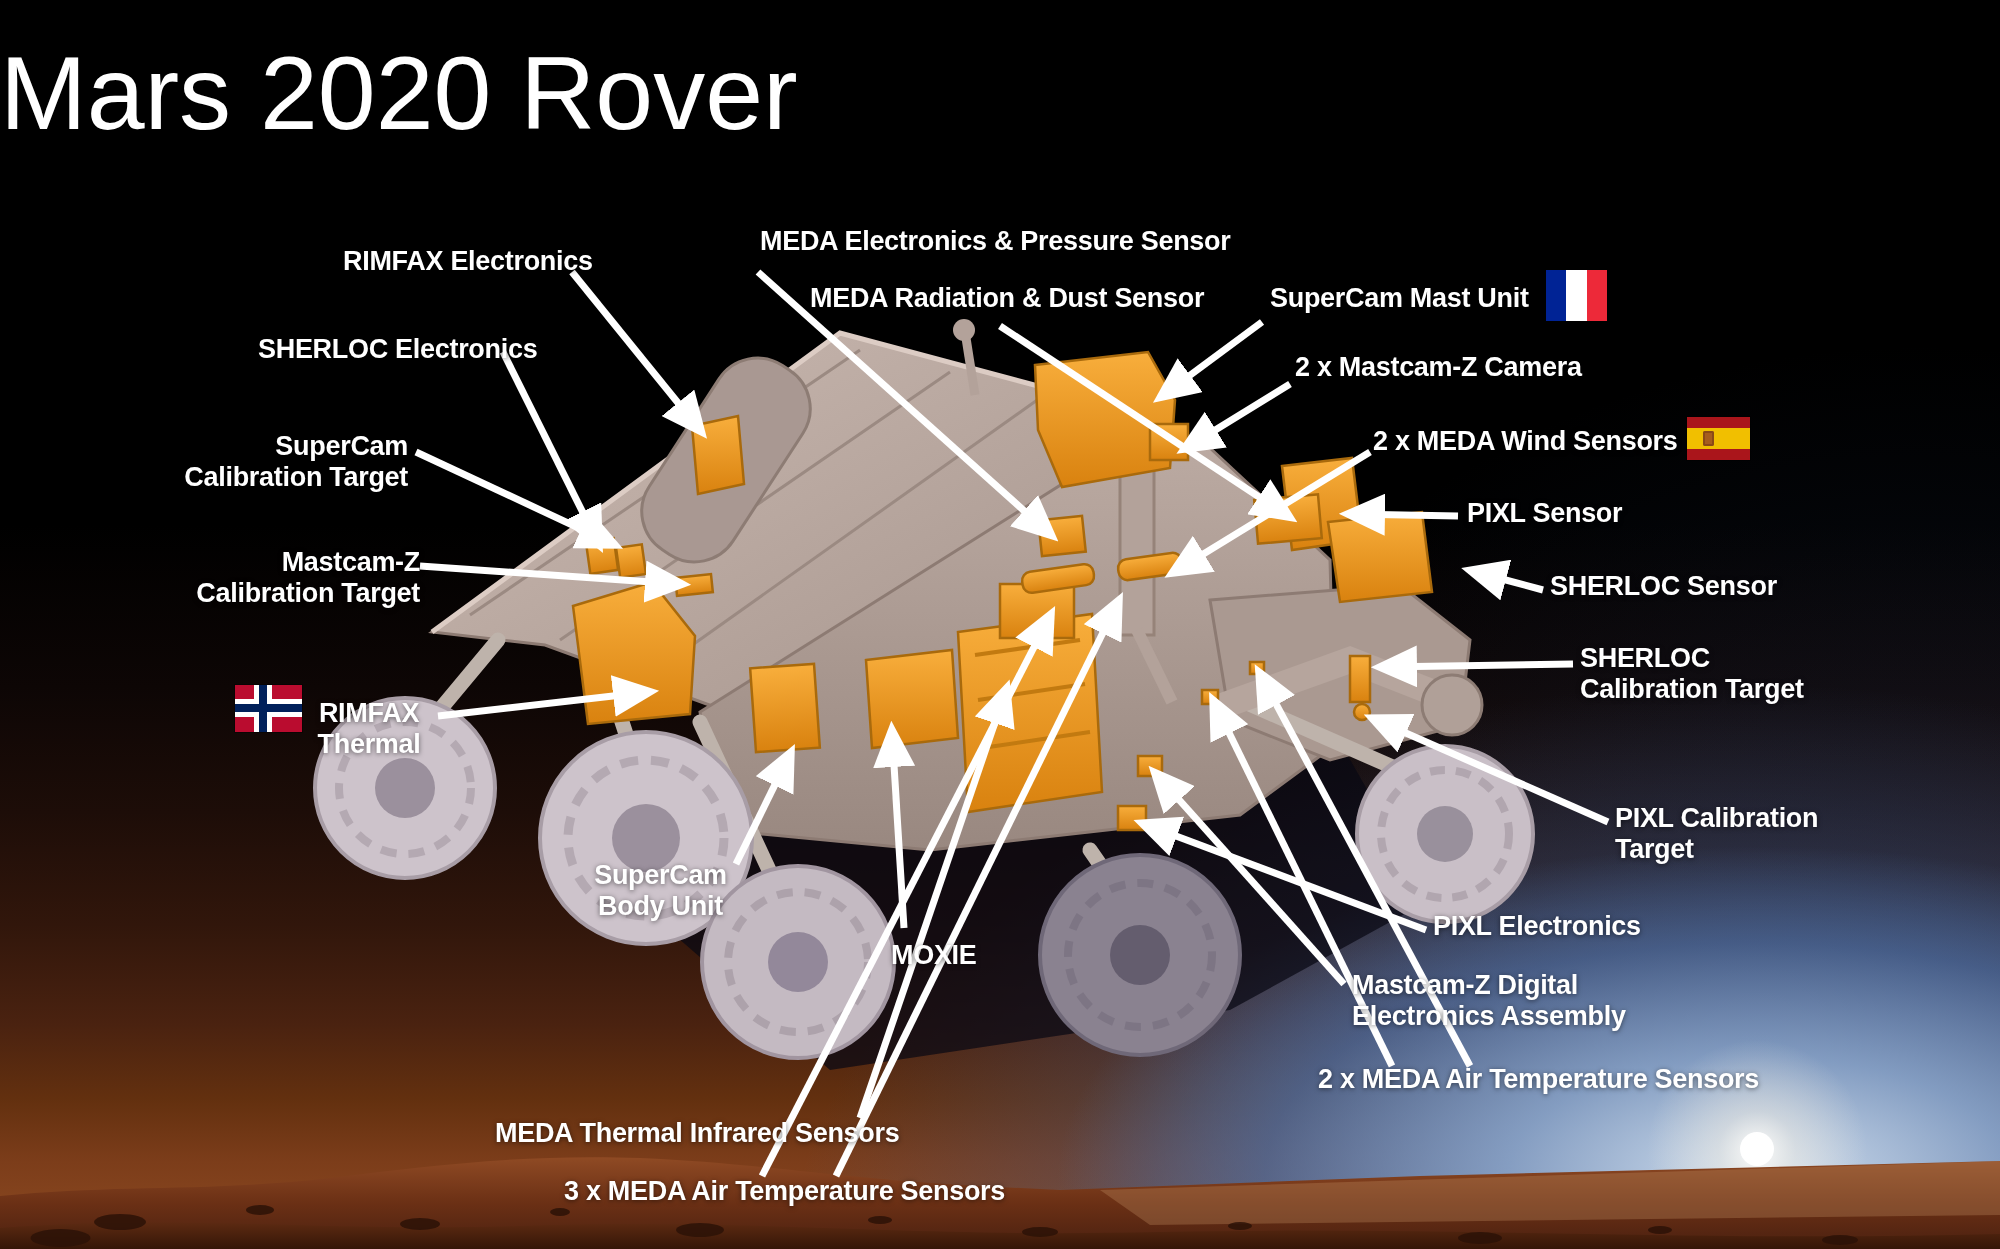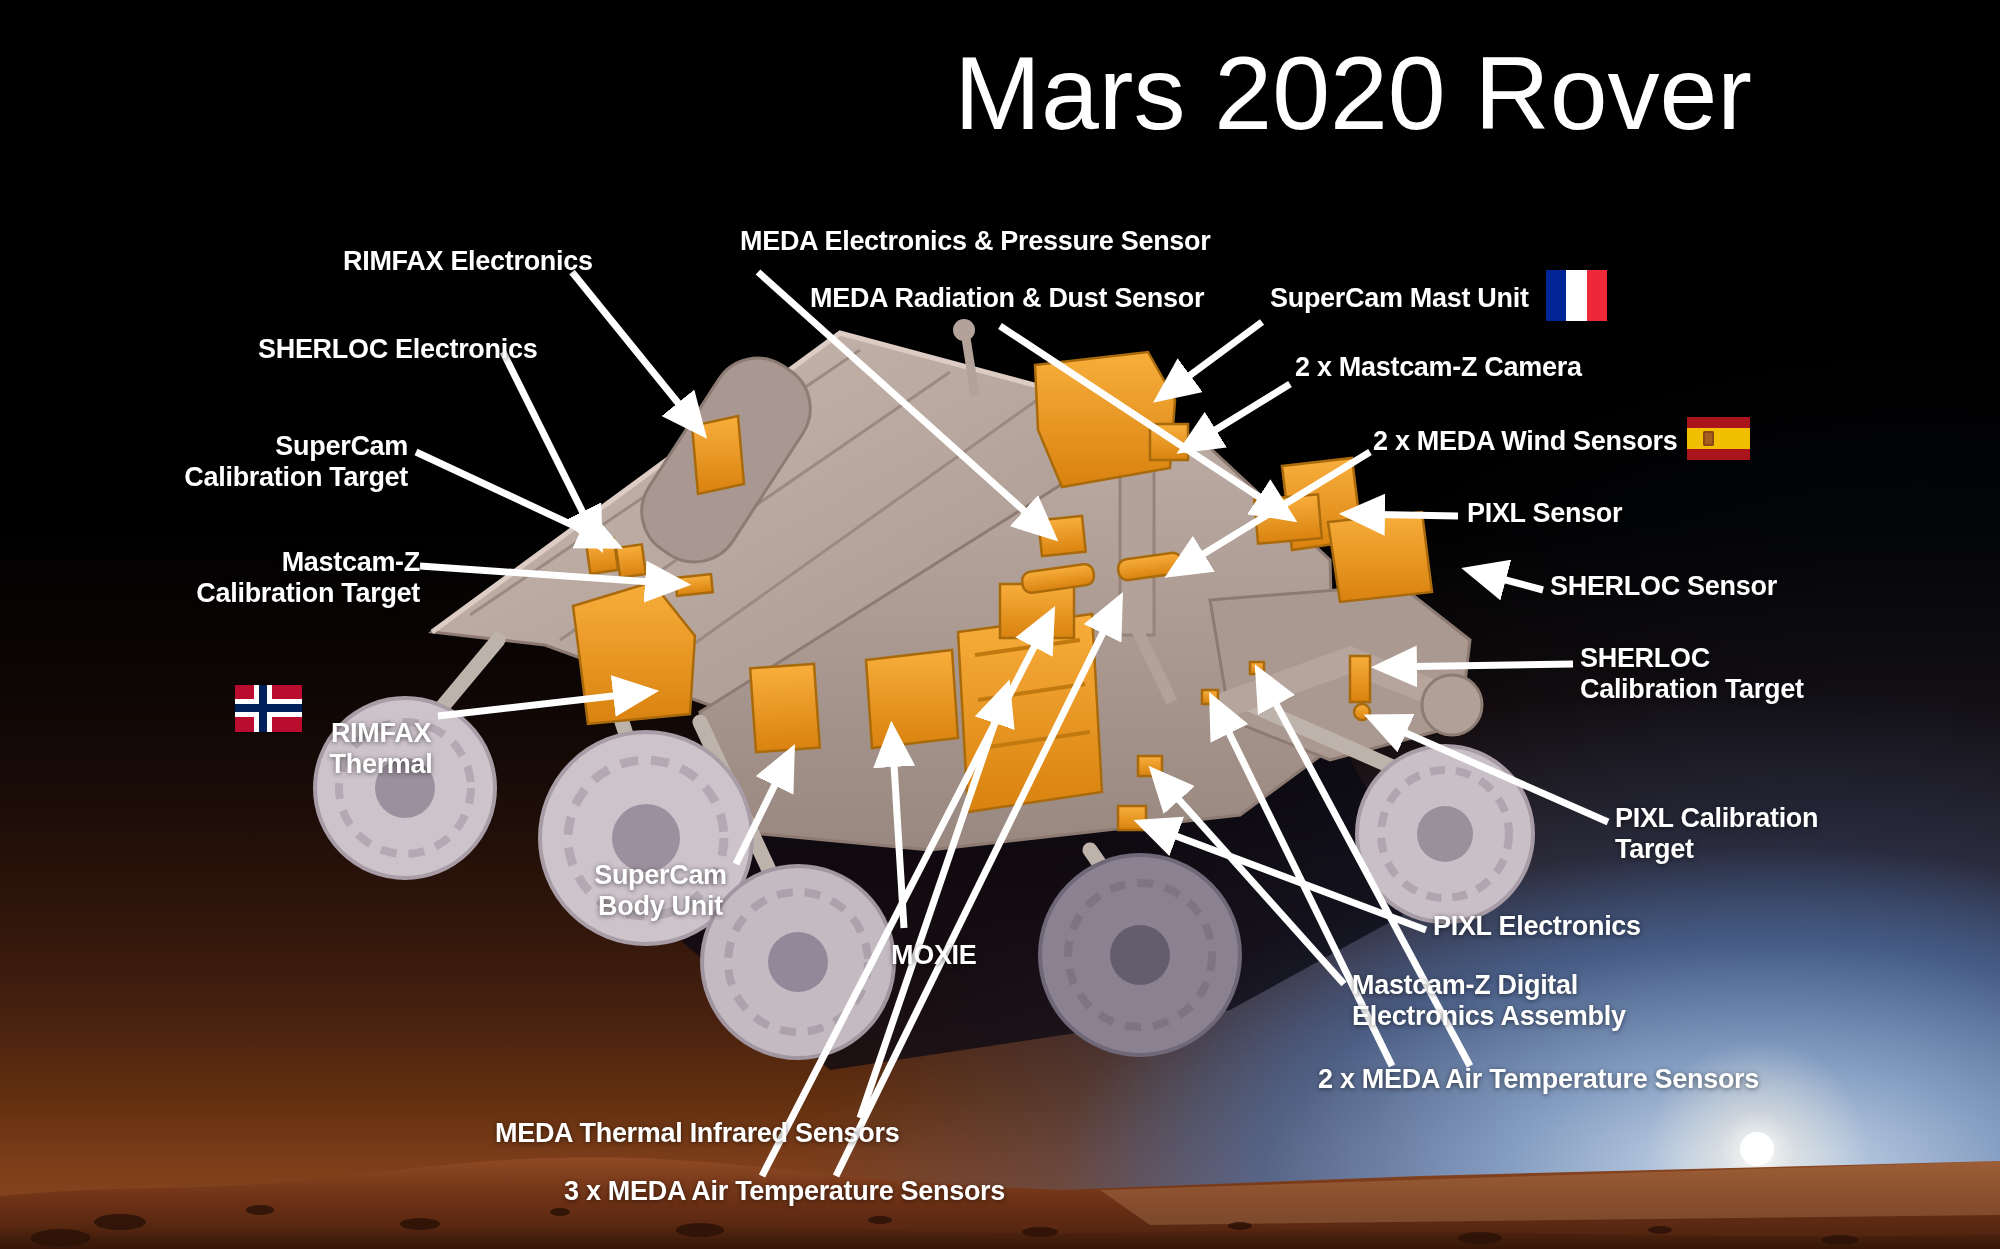--- a/index.html
+++ b/index.html
@@ -5,21 +5,21 @@
   html,body{margin:0;padding:0;background:#000;}
   #stage{position:relative;width:2000px;height:1249px;overflow:hidden;
     font-family:"Liberation Sans", sans-serif;
     background:
       radial-gradient(900px 420px at 88% 94%, rgba(215,230,245,.95), rgba(140,170,210,.85) 28%, rgba(80,115,170,.6) 55%, rgba(45,70,120,0) 78%),
       radial-gradient(1250px 760px at 87% 101%, rgba(85,120,175,.6), rgba(55,90,145,.38) 48%, rgba(30,50,95,0) 76%),
       radial-gradient(1100px 900px at 96% 78%, rgba(35,55,95,.30), rgba(35,55,95,0) 70%),
       linear-gradient(180deg,#000 0%,#000 42%,#0d0605 55%,#1d0d08 65%,#31160b 74%,#4a2210 82%,#63300f 88%,#7c3d1a 93%,#8f4c22 100%);
   }
   svg{position:absolute;left:0;top:0;}
-  #page-title{position:absolute;top:34px;left:0;width:1752px;text-align:right;
+  #page-title{position:absolute;top:34px;left:0;width:1752px;text-align:left;
     color:#fff;font-size:104px;font-weight:300;letter-spacing:0px;}
   .label{position:absolute;color:#fff;font-size:27px;font-weight:bold;line-height:1.16;
     letter-spacing:-0.3px;text-shadow:0 1px 5px rgba(0,0,0,.55);white-space:nowrap;}
   .label.right{text-align:right;}
   .label.center{text-align:center;}
   .flag{position:absolute;box-shadow:0 0 0 1px rgba(0,0,0,.35);}
   .flag-norway{background-color:#BA0C2F;background-image:
       linear-gradient(90deg, rgba(0,0,0,0) 0 24px, #00205B 24px 32px, rgba(0,0,0,0) 32px),
       linear-gradient(180deg, rgba(0,0,0,0) 0 19px, #00205B 19px 27px, rgba(0,0,0,0) 27px),
       linear-gradient(90deg, rgba(0,0,0,0) 0 19px, #fff 19px 37px, rgba(0,0,0,0) 37px),
@@ -212,25 +212,25 @@
         <div>SHERLOC Electronics</div>
       </div>
       <div class="label right" style="left: 180px; top: 431px; width: 228px;">
         <div>SuperCam</div>
         <div>Calibration Target</div>
       </div>
       <div class="label right" style="left: 192px; top: 547px; width: 228px;">
         <div>Mastcam-Z</div>
         <div>Calibration Target</div>
       </div>
-      <div class="label center" style="left: 320px; top: 698px; width: 122px; margin-top: 20px;">
+      <div class="label center" style="left: 308px; top: 698px; width: 122px;">
         <div>RIMFAX</div>
         <div>Thermal</div>
       </div>
-      <div class="label" style="left: 740px; top: 226px; text-align: center;">
+      <div class="label" style="left: 760px; top: 226px; text-align: center;">
         <div>MEDA Electronics &amp; Pressure Sensor</div>
       </div>
       <div class="label" style="left: 810px; top: 283px; text-align: center;">
         <div>MEDA Radiation &amp; Dust Sensor</div>
       </div>
       <div class="label" style="left: 1270px; top: 283px;">
         <div>SuperCam Mast Unit</div>
       </div>
       <div class="label" style="left: 1295px; top: 352px;">
         <div>2 x Mastcam-Z Camera</div>

